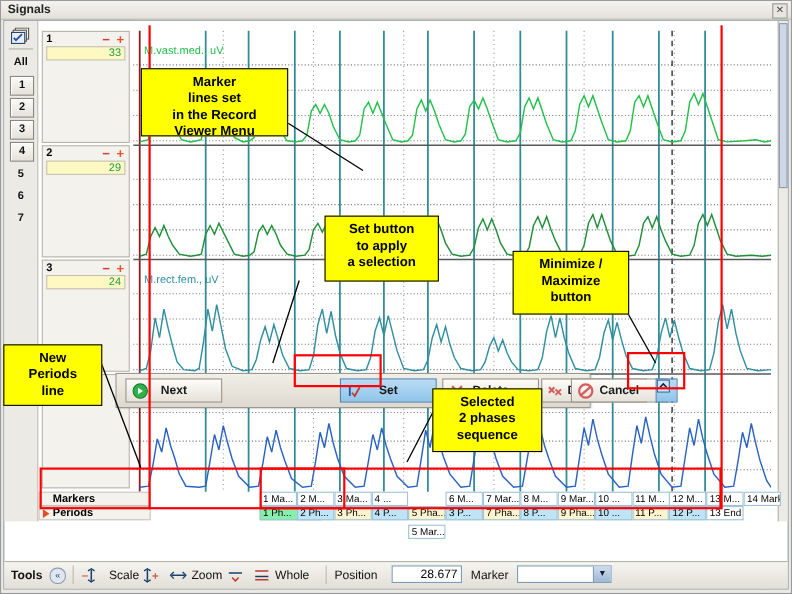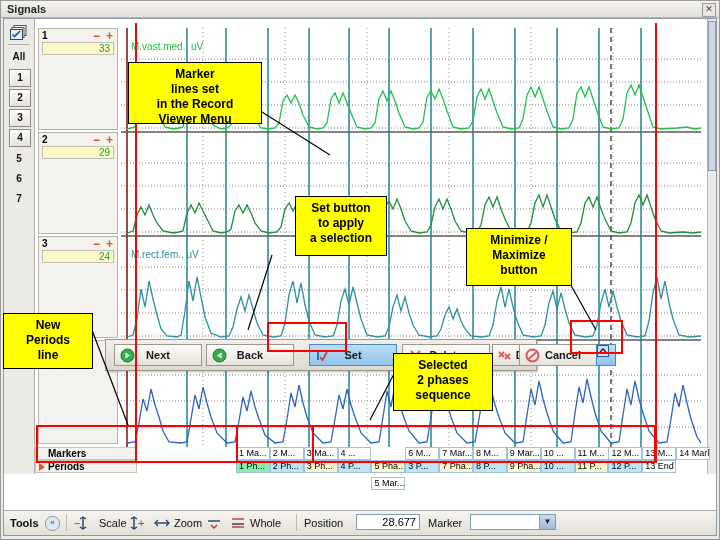--- a/index.html
+++ b/index.html
@@ -350,29 +350,20 @@
     <div class="ftoolbar">
       <div class="fbtn" style="left:8px;width:88px">
         <span class="bico">
           <svg width="15" height="15" viewBox="0 0 15 15">
               <circle cx="7.5" cy="7.5" r="6.5" fill="#2fb14a" stroke="#187a2d"></circle>
               <path d="M5.5 4.5 L10 7.5 L5.5 10.5 Z" fill="#fff"></path>
             </svg>
         </span>
         <span>Next</span>
       </div>
-      <div class="fbtn" style="left:100px;width:88px">
-        <span class="bico">
-          <svg width="15" height="15" viewBox="0 0 15 15">
-              <circle cx="7.5" cy="7.5" r="6.5" fill="#2fb14a" stroke="#187a2d"></circle>
-              <path d="M9.5 4.5 L5 7.5 L9.5 10.5 Z" fill="#fff"></path>
-            </svg>
-        </span>
-        <span>Back</span>
-      </div>
       <div class="fbtn sel" style="left:203px;width:88px">
         <span class="bico">
           <svg width="15" height="15" viewBox="0 0 15 15">
               <line x1="3" y1="2" x2="3" y2="12" stroke="#2450a0" stroke-width="1.6"></line>
               <path d="M5 9 L7.5 12 L12 4" fill="none" stroke="#c0392b" stroke-width="1.6"></path>
             </svg>
         </span>
         <span>Set</span>
       </div>
       <div class="fbtn" style="left:296px;width:88px">
@@ -426,21 +417,21 @@
     <line x1="92" y1="330" x2="128" y2="425" stroke="#000" stroke-width="1.2"></line>
     <line x1="396" y1="370" x2="370" y2="420" stroke="#000" stroke-width="1.2"></line>
   </svg>
 
   <div class="callout" style="left:128px;top:62px;width:134px;height:62px">
     <div style="white-space:pre-line">Marker
 lines set
 in the Record
 Viewer Menu</div>
   </div>
-  <div class="callout" style="left:295px;top:196px;width:92px;height:60px">
+  <div class="callout" style="left:295px;top:196px;width:104px;height:60px">
     <div style="white-space:pre-line">Set button
 to apply
 a selection</div>
   </div>
   <div class="callout" style="left:466px;top:228px;width:106px;height:58px">
     <div style="white-space:pre-line">Minimize /
 Maximize
 button</div>
   </div>
   <div class="callout" style="left:3px;top:313px;width:90px;height:56px">

